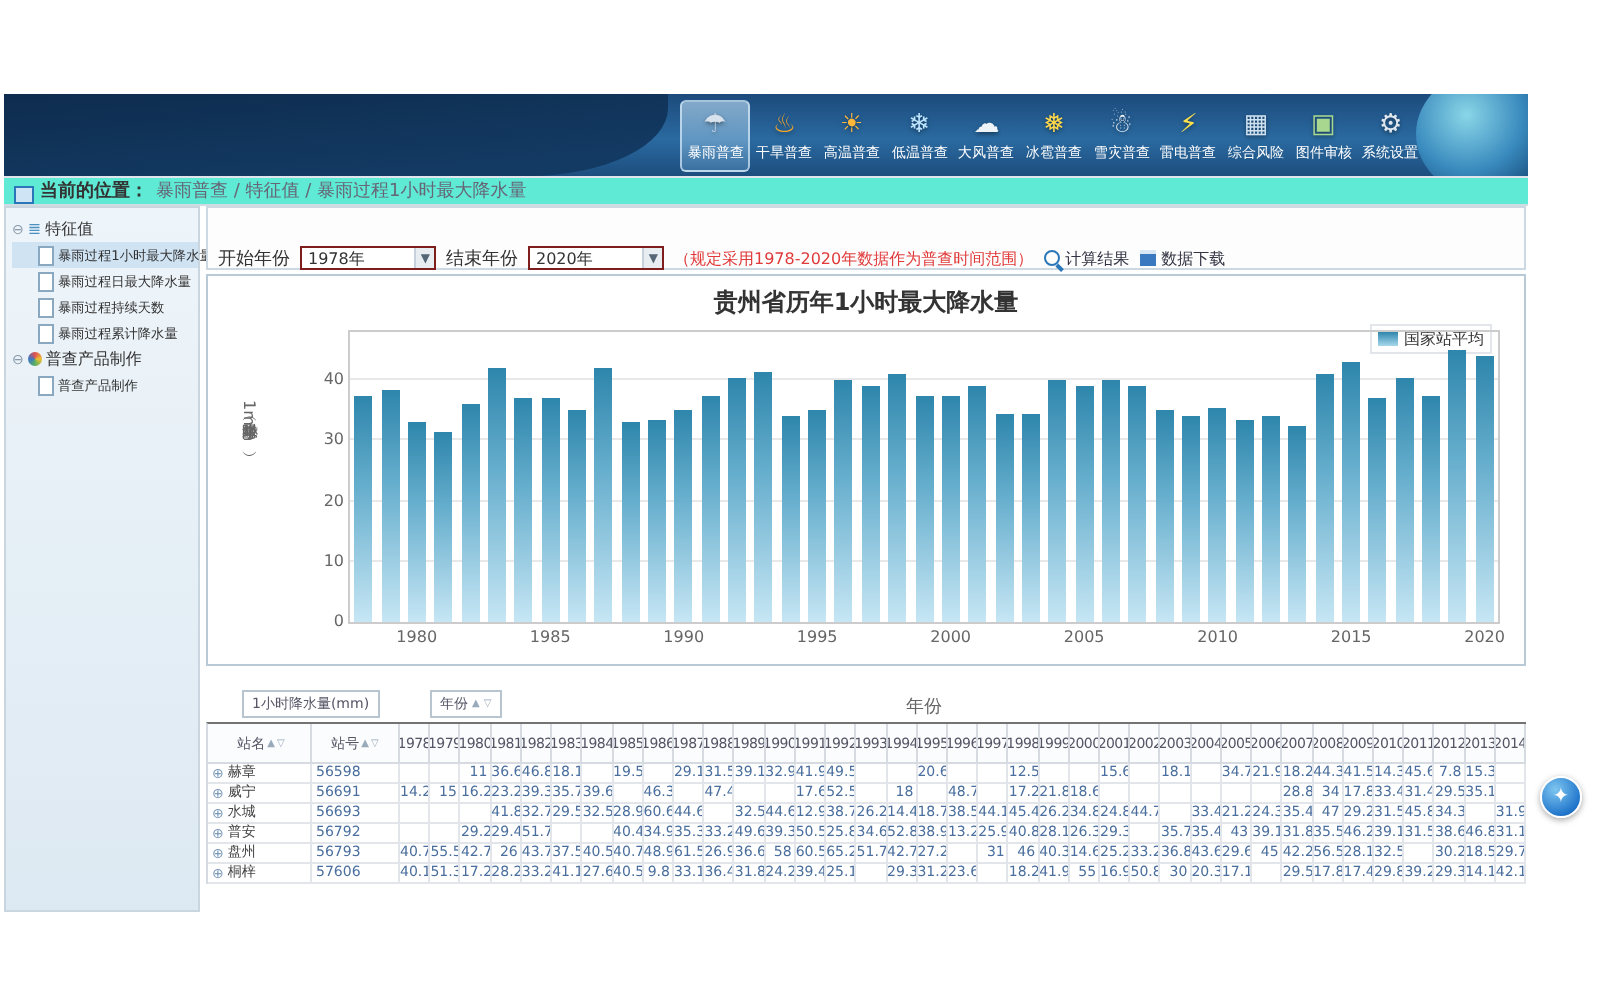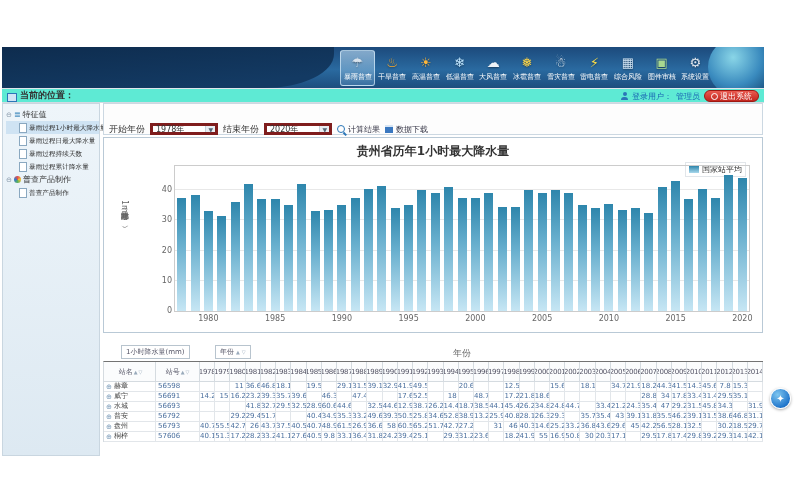--- a/index.html
+++ b/index.html
@@ -41,21 +41,21 @@
   .tg-ico.wheel{width:7px;height:7px;border-radius:50%;background:conic-gradient(#e05050,#f0c030,#58b060,#3a78c8,#e05050);}
   .tree-item{display:flex;align-items:center;gap:2px;height:13px;padding-left:13px;font-size:7px;color:#333;cursor:pointer;white-space:nowrap;}
   .tree-item.selected{background:#cfe3f3;}
   .doc-ico{width:6px;height:8px;background:#fff;border:1px solid #8aa8c0;flex:none;}
   .ti-label{transform:scale(.95);transform-origin:left center;}
 
   
   .main{position:absolute;left:101px;top:56px;right:0;bottom:0;}
   .toolbar{position:absolute;top:0;left:0;right:1px;height:32px;background:#fdfdfd;border:1px solid #ccd8e2;box-sizing:border-box;padding:2px 5px;}
   .tb-row{height:14px;display:flex;align-items:center;gap:5px;font-size:9px;color:#333;white-space:nowrap;margin-top:16px;}
-  .sel{display:inline-flex;align-items:center;justify-content:space-between;width:68px;height:12px;border:3px solid #7f1d1d;background:#fff;font-size:8px;padding-left:3px;box-sizing:border-box;cursor:pointer;}
+  .sel{display:inline-flex;align-items:center;justify-content:space-between;width:68px;height:12px;border:1px solid #7f1d1d;background:#fff;font-size:8px;padding-left:3px;box-sizing:border-box;cursor:pointer;}
   .sel .arr{font-size:6px;color:#567;background:#e8edf2;border-left:1px solid #c5d0da;height:100%;display:flex;align-items:center;padding:0 2px;}
   .notice{color:#e03a3a;font-size:8px;}
   .tb-link{display:inline-flex;align-items:center;gap:3px;font-size:8px;color:#334;cursor:pointer;}
   .ico-search{width:6px;height:6px;border:1.5px solid #2a76b8;border-radius:50%;position:relative;}
   .ico-search:after{content:"";position:absolute;right:-3px;bottom:-2px;width:4px;height:1.5px;background:#2a76b8;transform:rotate(45deg);}
   .ico-disk{width:8px;height:8px;background:#3a78c0;box-shadow:inset 0 2px 0 #d8e6f5;}
   .ico-img{width:8px;height:8px;border:1px solid #3a9a3a;background:linear-gradient(180deg,#eaf6ea 40%,#7cc47c 40%);}
   .txt-input{width:170px;height:12px;border:1px solid #9fb3c3;background:#fff;font-size:8px;padding:0 3px;box-sizing:border-box;font-family:inherit;color:#333;}
 
   
@@ -146,29 +146,21 @@
           <div class="nav-item">
             <div class="nav-ico" style="color: rgb(223, 230, 238);">⚙</div>
             <div class="nav-label">系统设置</div>
           </div>
         </nav>
     </div>
 
     <div class="crumb-bar">
       <span class="crumb-ico"></span>
       <span class="crumb-prefix">当前的位置：</span>
-      <span class="user-area">
-        <span class="user-ico"></span>
-        <span>登录用户：</span>
-          <span>管理员</span>
-        <button class="logout">
-            <span class="logout-ico"></span>
-            <span>退出系统</span>
-          </button>
-      </span>
+      <span class="crumb-trail">暴雨普查 / 特征值 / 暴雨过程1小时最大降水量</span>
     </div>
 
     <aside class="sidebar">
       <div class="tree">
           <div class="tree-group">
             <div class="tg-toggle">⊖</div>
             <div class="tg-ico">≣</div>
             <div class="tg-label">特征值</div>
           </div>
           <div class="tree-item selected">
@@ -206,20 +198,21 @@
           <span>开始年份</span>
           <span class="sel">
               <span>1978年</span>
               <span class="arr">▼</span>
             </span>
           <span>结束年份</span>
           <span class="sel">
               <span>2020年</span>
               <span class="arr">▼</span>
             </span>
+          <span class="notice">（规定采用1978-2020年数据作为普查时间范围）</span>
           <span class="tb-link">
               <span class="ico-search"></span>
               <span>计算结果</span>
             </span>
           <span class="tb-link">
               <span class="ico-disk"></span>
               <span>数据下载</span>
             </span>
         </div>
         <div class="tb-row">

